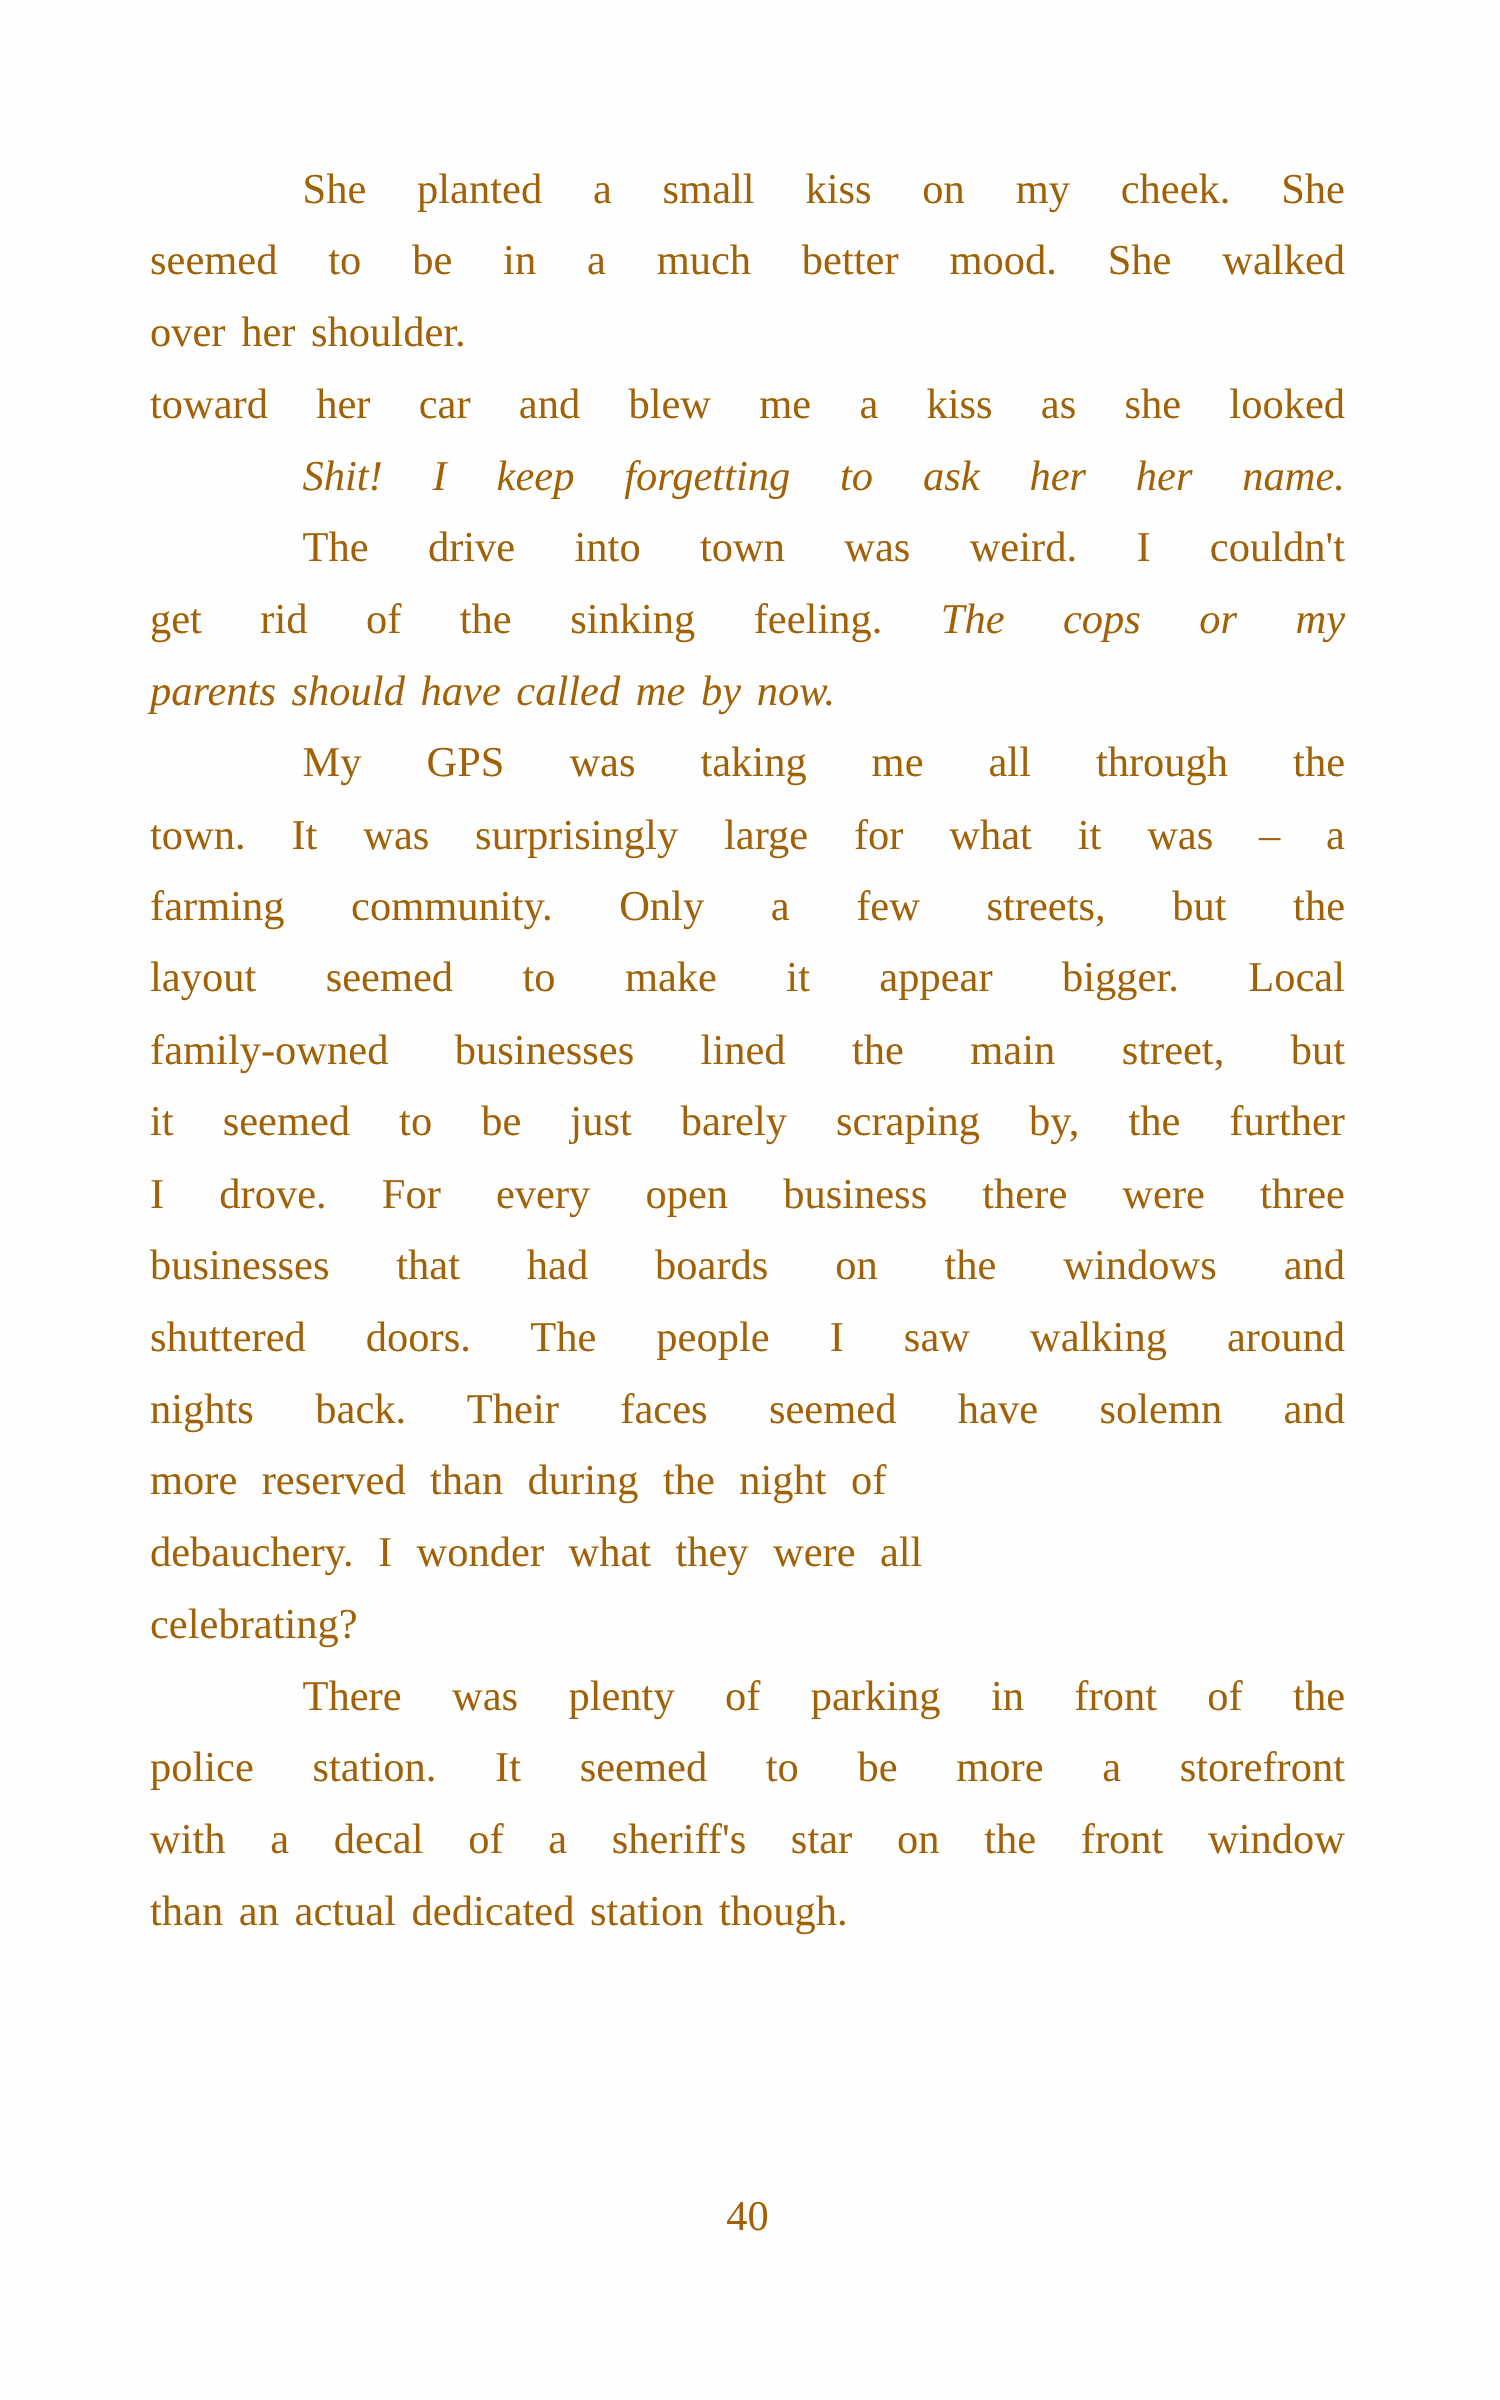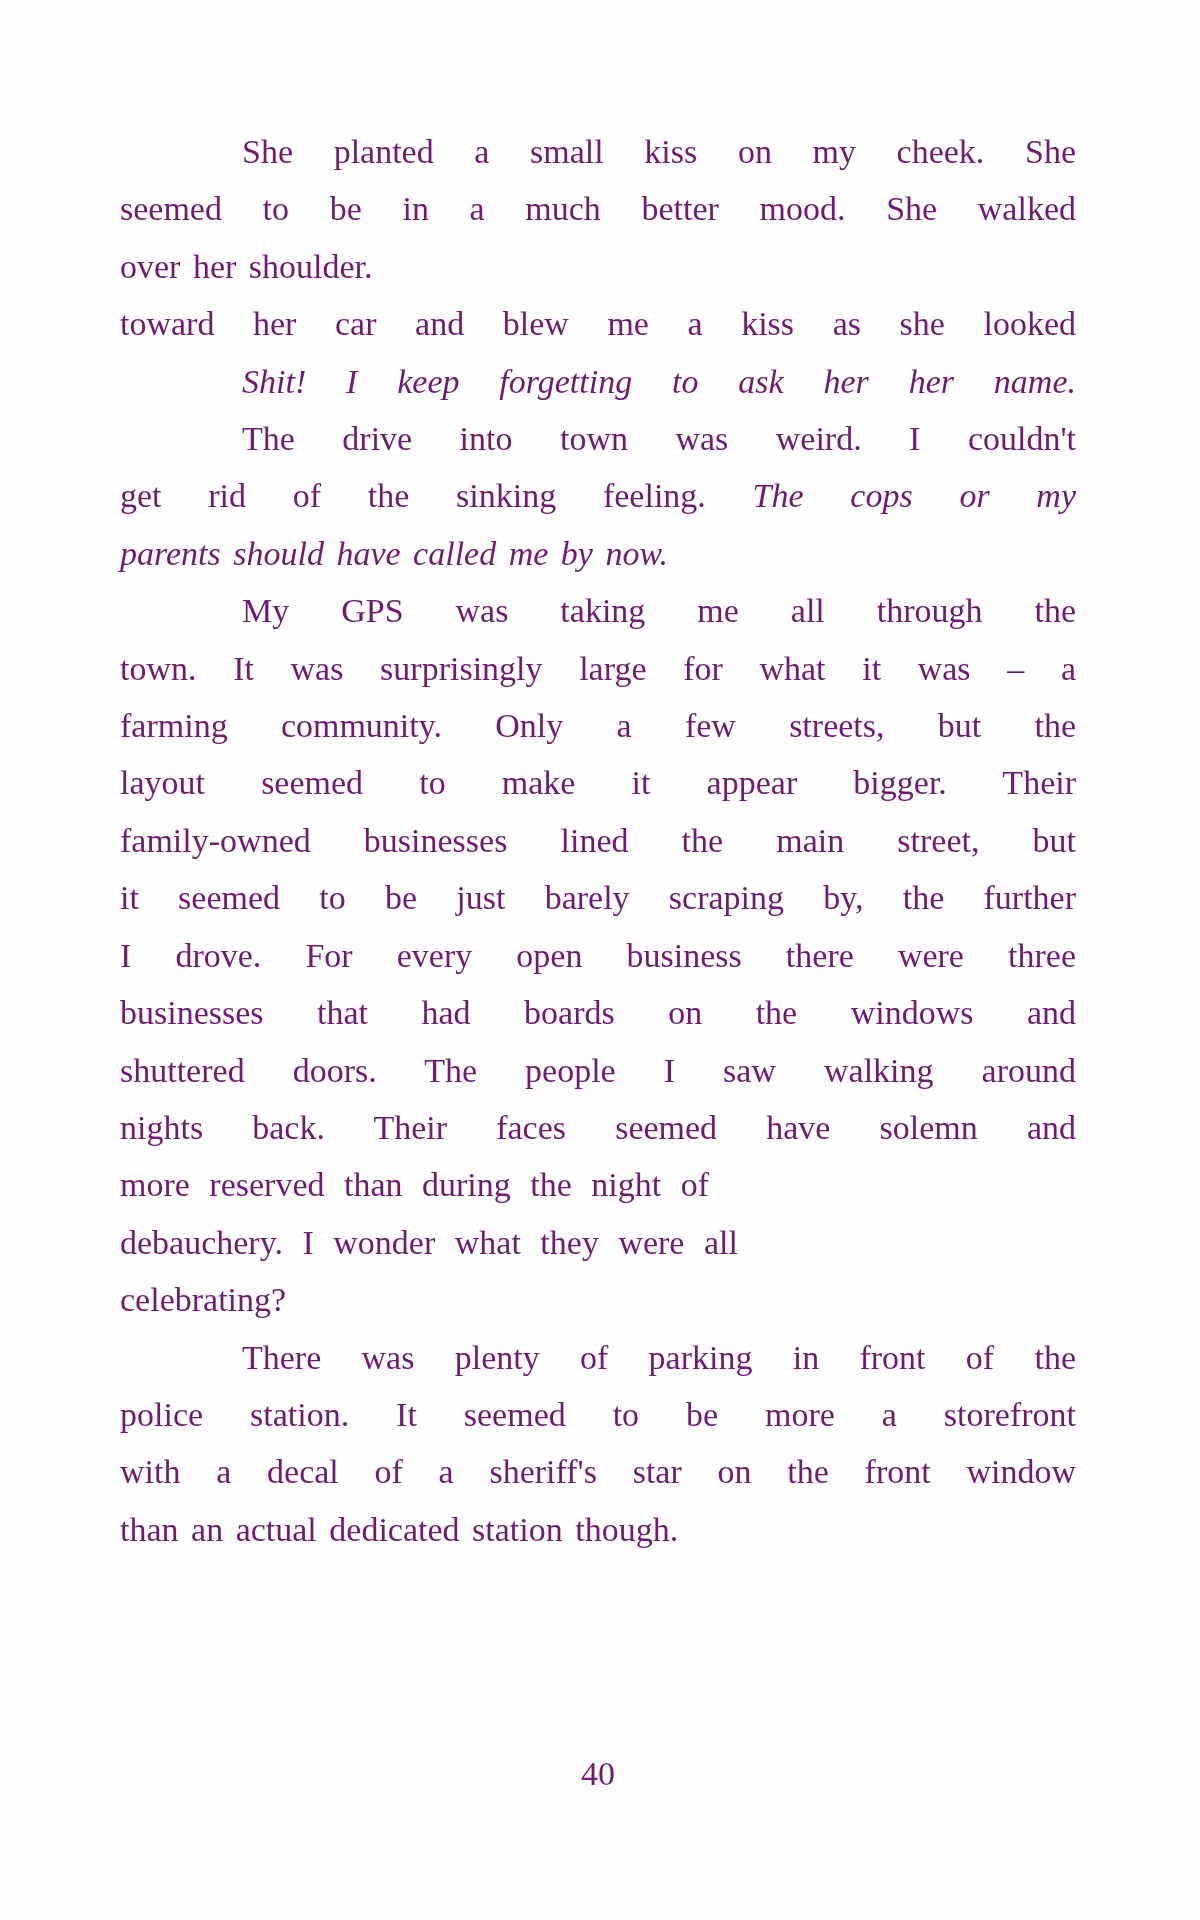--- a/index.html
+++ b/index.html
@@ -38,41 +38,41 @@
     top: 1745px;
     width: 956px;
     font-size: 34px;
     line-height: 57.4px;
     text-align: center;
   }
 </style>
 </head>
 <body>
 
-<div class="page" style="background: rgb(254, 254, 254); color: #701a75;">
+<div class="page" style="background: rgb(254, 254, 254); color: #a16207;">
   <div class="text-block">
       <div class="paragraph">
         <div class="line justify indent"><span class="seg">She planted a small kiss on my cheek. She</span></div>
         <div class="line justify"><span class="seg">seemed to be in a much better mood. She walked</span></div>
         <div class="line"><span class="seg">over her shoulder.</span></div>
         <div class="line justify"><span class="seg">toward her car and blew me a kiss as she looked</span></div>
       </div>
       <div class="paragraph">
         <div class="line justify indent"><span class="seg italic">Shit! I keep forgetting to ask her her name.</span></div>
       </div>
       <div class="paragraph">
         <div class="line justify indent"><span class="seg">The drive into town was weird. I couldn't</span></div>
         <div class="line justify"><span class="seg">get rid of the sinking feeling. </span><span class="seg italic">The cops or my</span></div>
         <div class="line"><span class="seg italic">parents should have called me by now.</span></div>
       </div>
       <div class="paragraph">
         <div class="line justify indent"><span class="seg">My GPS was taking me all through the</span></div>
         <div class="line justify"><span class="seg">town. It was surprisingly large for what it was – a</span></div>
         <div class="line justify"><span class="seg">farming community. Only a few streets, but the</span></div>
-        <div class="line justify"><span class="seg">layout seemed to make it appear bigger. Their</span></div>
+        <div class="line justify"><span class="seg">layout seemed to make it appear bigger. Local</span></div>
         <div class="line justify"><span class="seg">family-owned businesses lined the main street, but</span></div>
         <div class="line justify"><span class="seg">it seemed to be just barely scraping by, the further</span></div>
         <div class="line justify"><span class="seg">I drove. For every open business there were three</span></div>
         <div class="line justify"><span class="seg">businesses that had boards on the windows and</span></div>
         <div class="line justify"><span class="seg">shuttered doors. The people I saw walking around</span></div>
         <div class="line justify"><span class="seg">nights back. Their faces seemed have solemn and</span></div>
         <div class="line loose"><span class="seg">more reserved than during the night of</span></div>
         <div class="line loose"><span class="seg">debauchery. I wonder what they were all</span></div>
         <div class="line"><span class="seg">celebrating?</span></div>
       </div>

